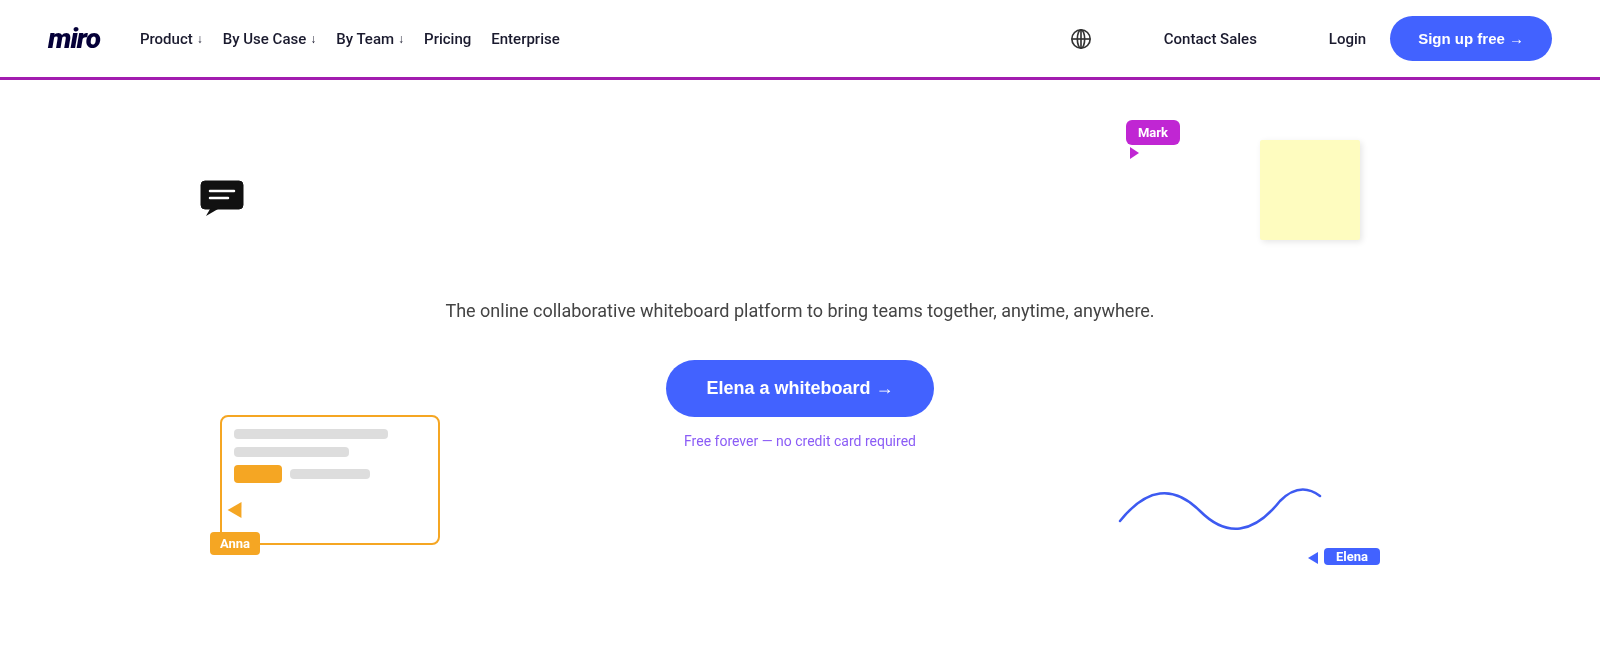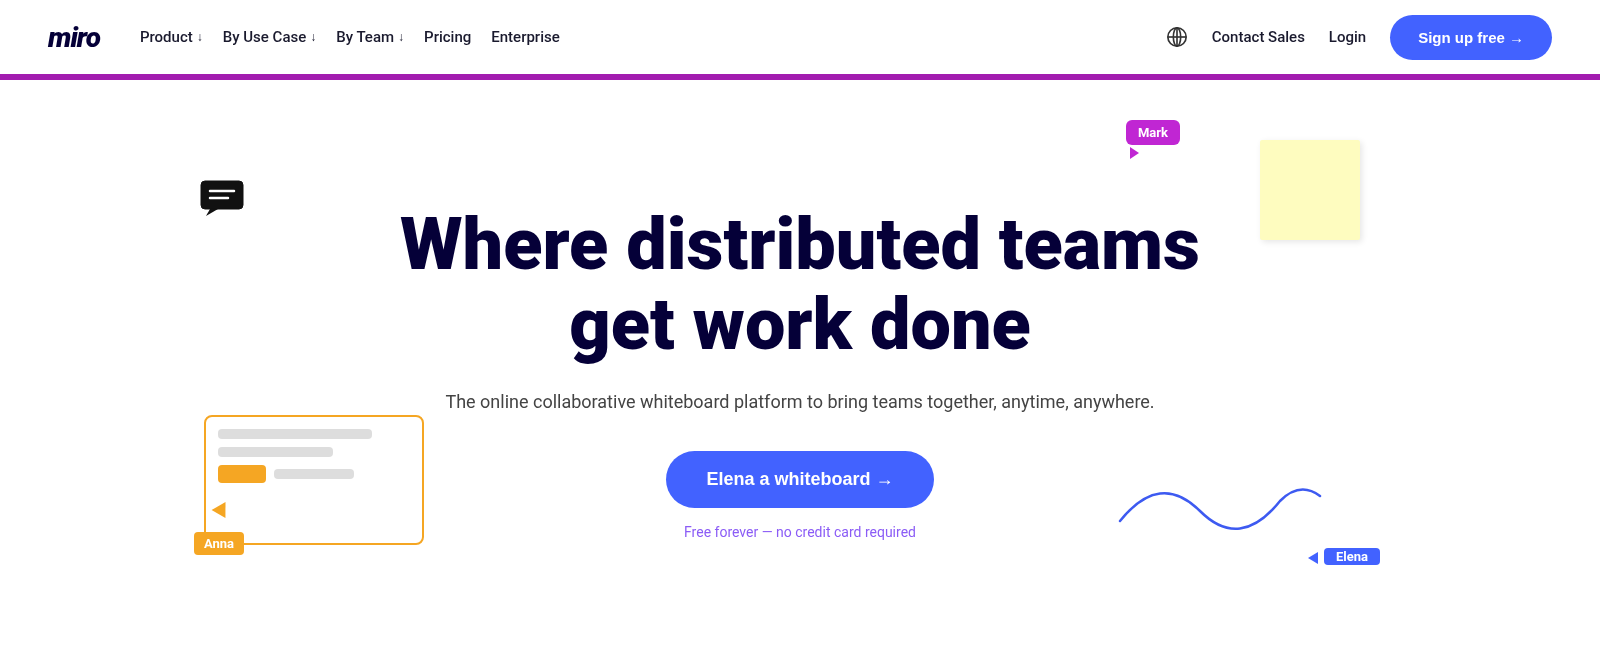--- a/index.html
+++ b/index.html
@@ -11,21 +11,21 @@
       overflow: hidden;
       position: relative;
     }
 
     
     nav {
       display: flex;
       align-items: center;
       padding: 0 48px;
       height: 80px;
-      border-bottom: 6px solid #a21caf;
+      border-bottom: 3px solid #a21caf;
       position: relative;
       z-index: 10;
       background: #fff;
     }
     .nav-logo {
       font-size: 28px;
       font-weight: 900;
       color: #050038;
       letter-spacing: -1px;
       margin-right: 40px;
@@ -59,20 +59,21 @@
       width: 22px;
       height: 22px;
       cursor: pointer;
     }
     .nav-text-link {
       font-size: 15px;
       color: #1a1a2e;
       font-weight: 500;
       cursor: pointer;
       text-decoration: none;
+      margin-left: 48px;
     }
     .signup-btn {
       background: #4262ff;
       color: #fff;
       border: none;
       border-radius: 50px;
       padding: 14px 28px;
       font-size: 15px;
       font-weight: 600;
       cursor: pointer;
@@ -138,21 +139,21 @@
       top: 100px;
       left: 200px;
       width: 44px;
       height: 36px;
     }
 
     
     .deco-anna-card {
       position: absolute;
       bottom: 120px;
-      left: 204px;
+      left: 220px;
     }
     .whiteboard-card {
       width: 220px;
       height: 130px;
       border: 2px solid #f5a623;
       border-radius: 8px;
       background: #fff;
       padding: 12px;
       display: flex;
       flex-direction: column;
@@ -318,21 +319,20 @@
 
   <div class="deco-chat">
     <svg viewBox="0 0 44 36" fill="none">
       <rect x="1" y="1" width="42" height="28" rx="4" fill="#111" stroke="#111"></rect>
       <line x1="10" y1="11" x2="34" y2="11" stroke="#fff" stroke-width="2.5" stroke-linecap="round"></line>
       <line x1="10" y1="18" x2="28" y2="18" stroke="#fff" stroke-width="2.5" stroke-linecap="round"></line>
       <polygon points="10,29 6,36 18,29" fill="#111"></polygon>
     </svg>
   </div>
 
-  <h1 class="hero-title">Where distributed teams get work done</h1>
   <p class="hero-subtitle">The online collaborative whiteboard platform to
 bring teams together, anytime, anywhere.</p>
   <button class="start-btn">Elena a whiteboard →</button>
   <p class="free-text">Free forever — no credit card required</p>
 
   <div class="deco-anna-card">
     <div class="whiteboard-card">
       <div class="card-line"></div>
       <div class="card-line short"></div>
       <div class="card-btn-row">

